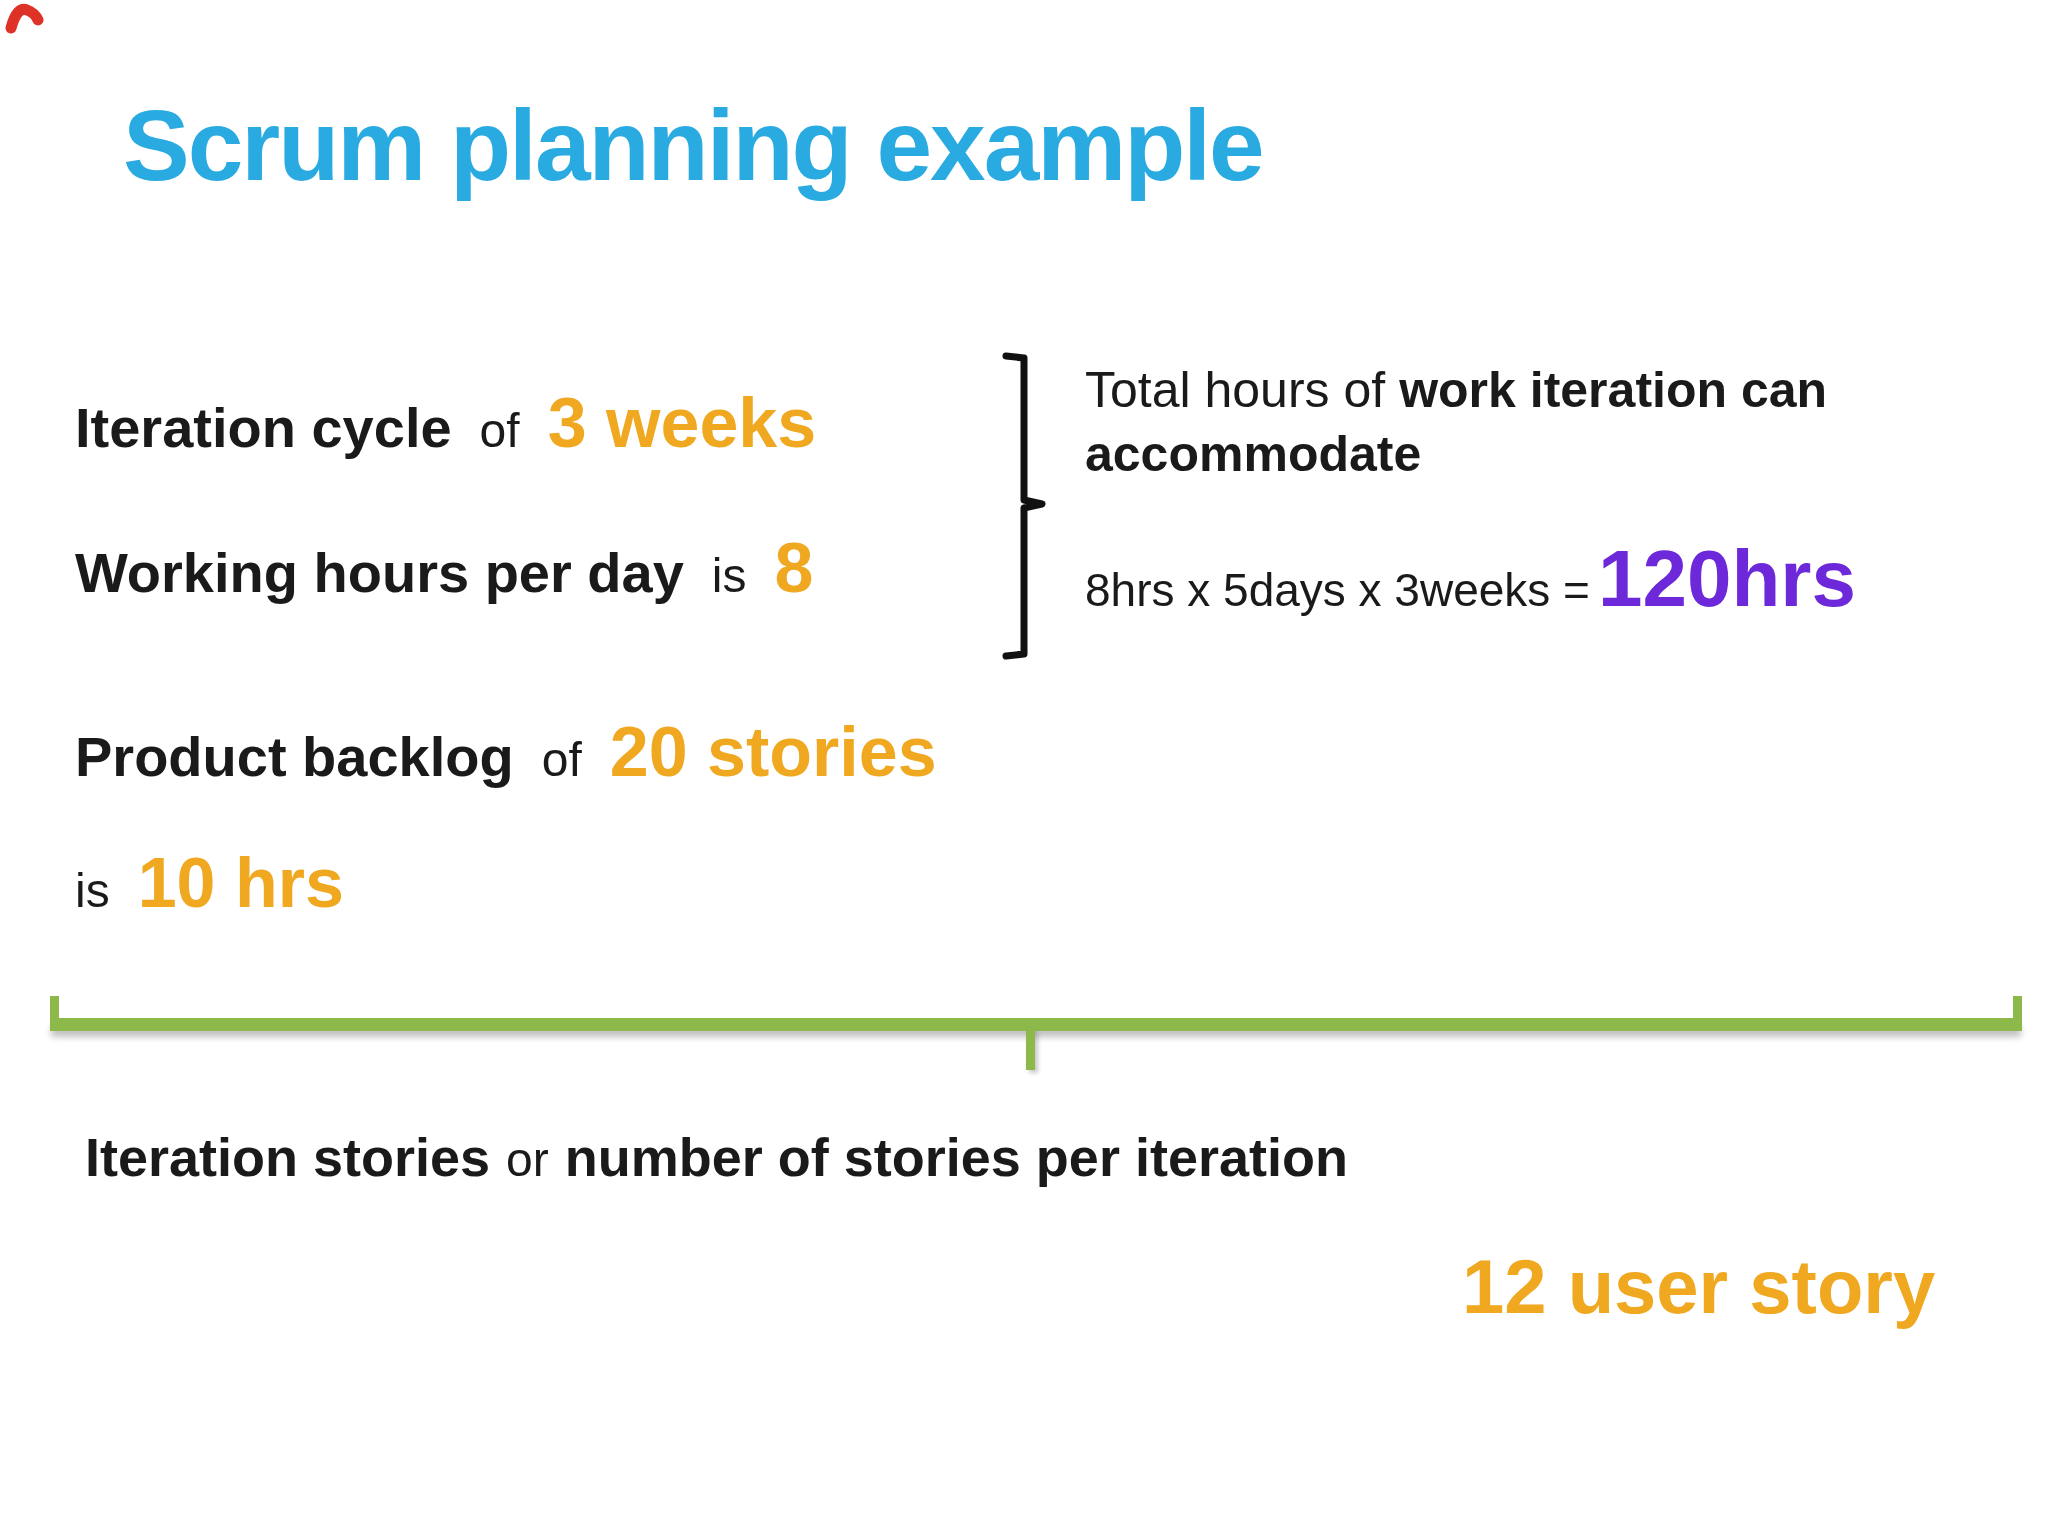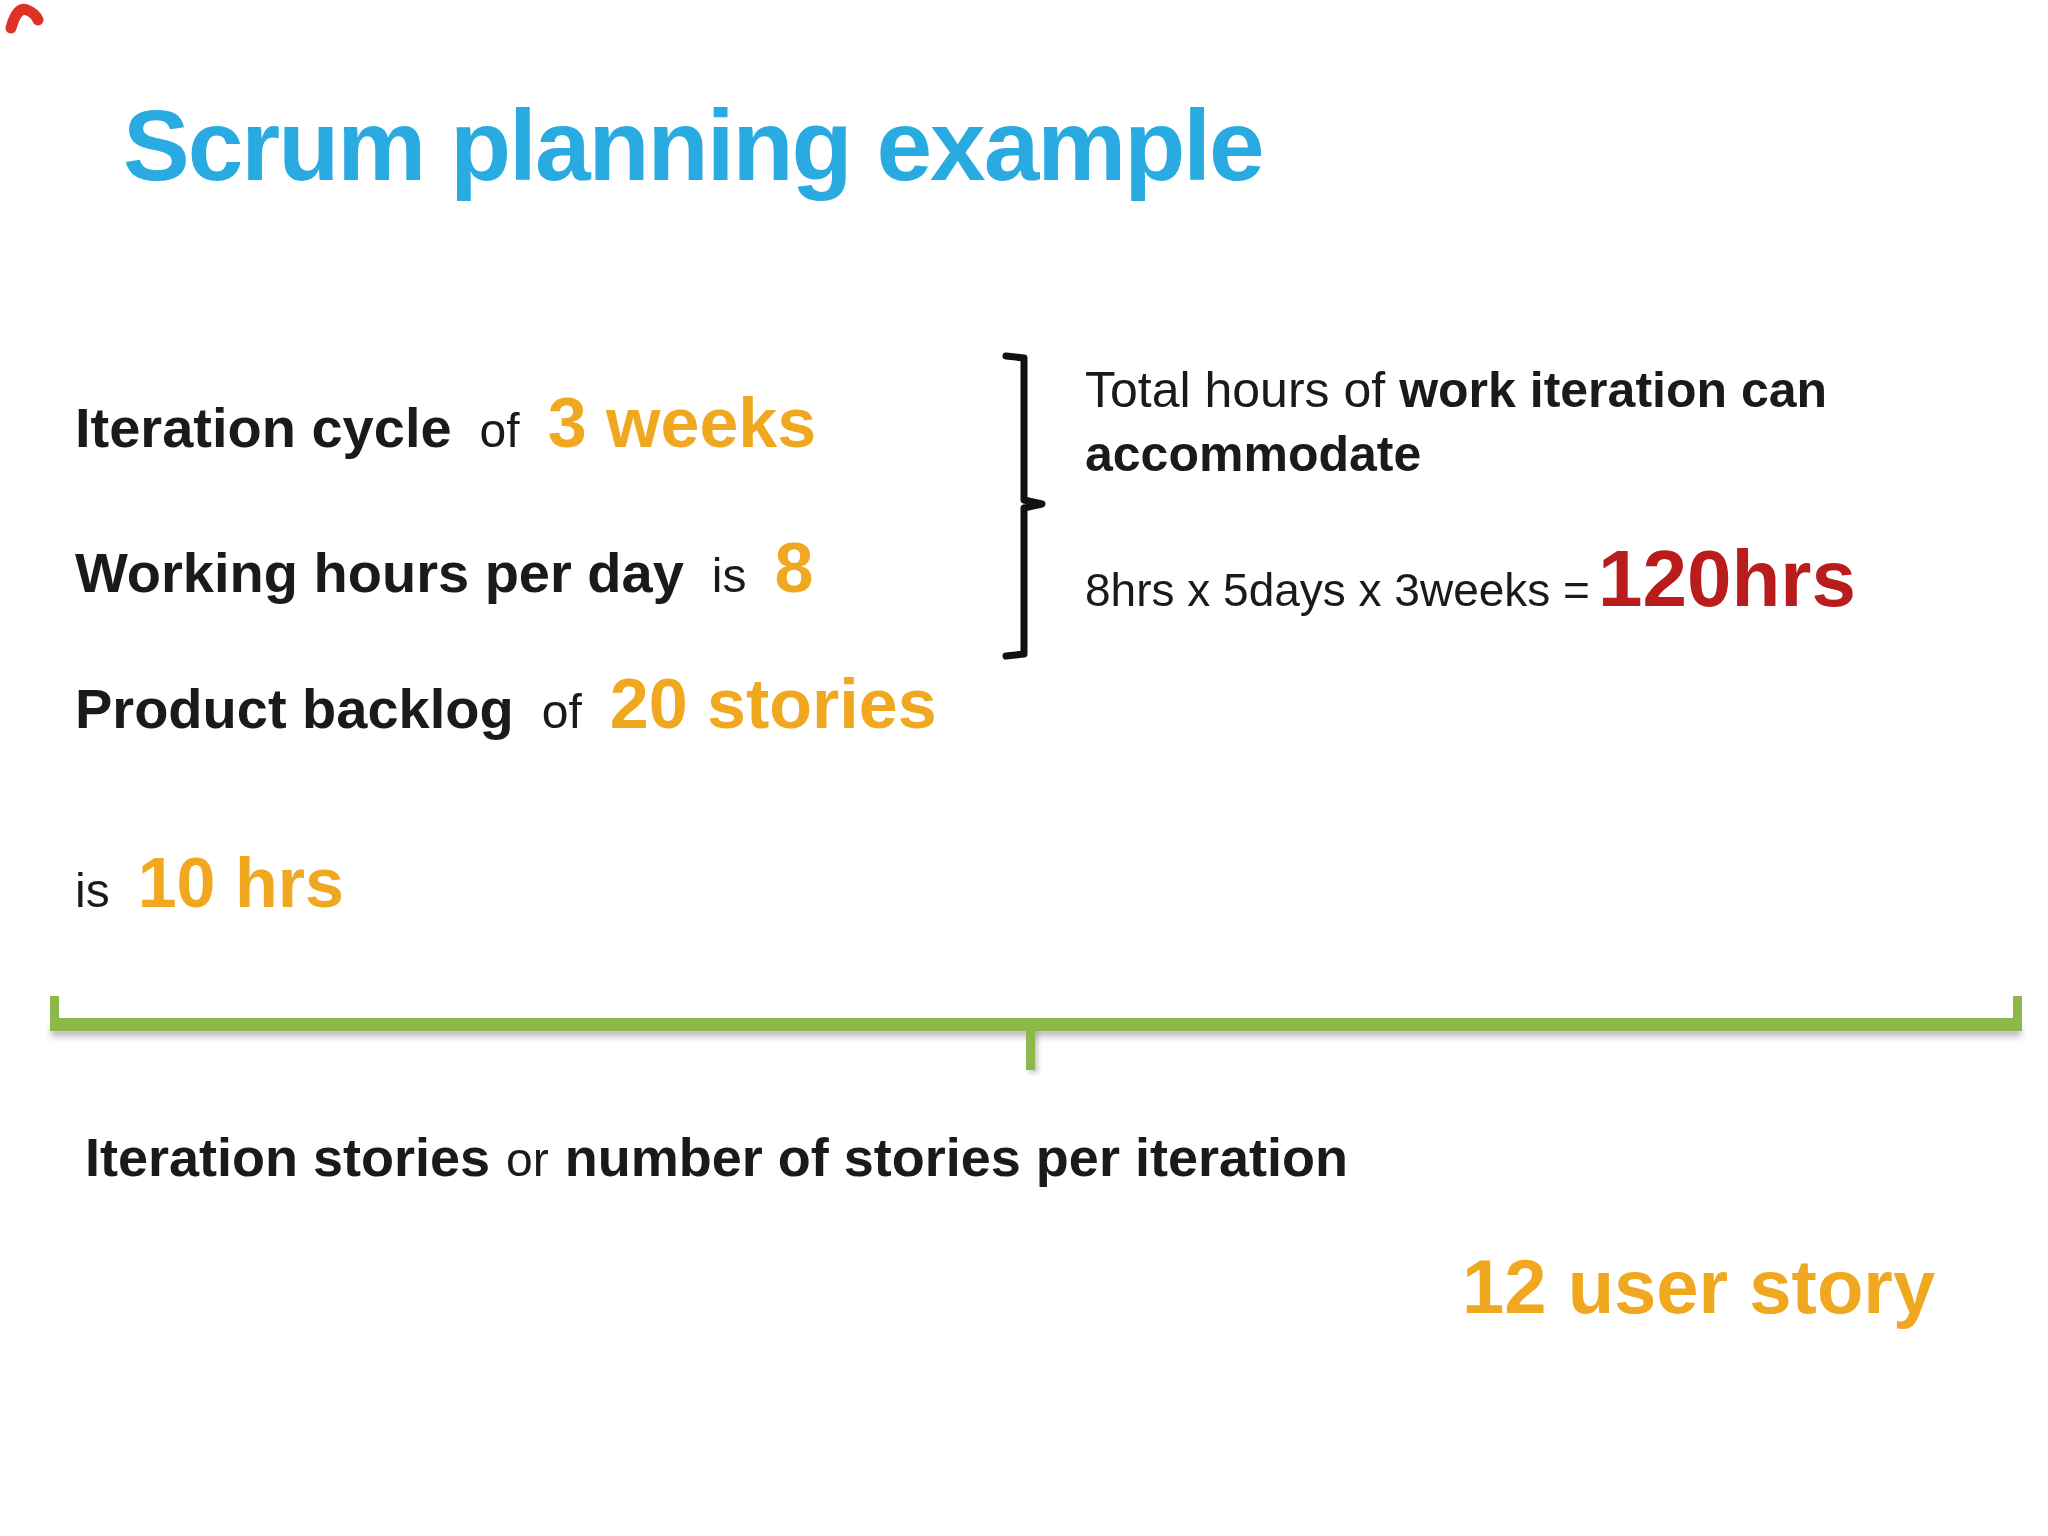--- a/index.html
+++ b/index.html
@@ -45,21 +45,21 @@
     font-weight: 400;
     color: #1a1a1a;
   }
   .fact-value {
     font-size: 70px;
     font-weight: 700;
     color: #EFA820;
   }
   .row-1 { top: 383px; }
   .row-2 { top: 528px; }
-  .row-3 { top: 664px; }
+  .row-3 { top: 712px; }
   .row-4 { top: 843px; }
 
   
   .brace-right {
     position: absolute;
     left: 1000px;
     top: 350px;
     width: 50px;
     height: 312px;
   }
@@ -91,21 +91,21 @@
     white-space: nowrap;
   }
   .formula-text {
     font-size: 46px;
     font-weight: 400;
     color: #1a1a1a;
   }
   .formula-result {
     font-size: 80px;
     font-weight: 700;
-    color: #b91c1c;
+    color: #6d28d9;
   }
 
   
   .green-bar {
     position: absolute;
     left: 50px;
     top: 1018px;
     width: 1972px;
     height: 13px;
     background: #8DB94B;

